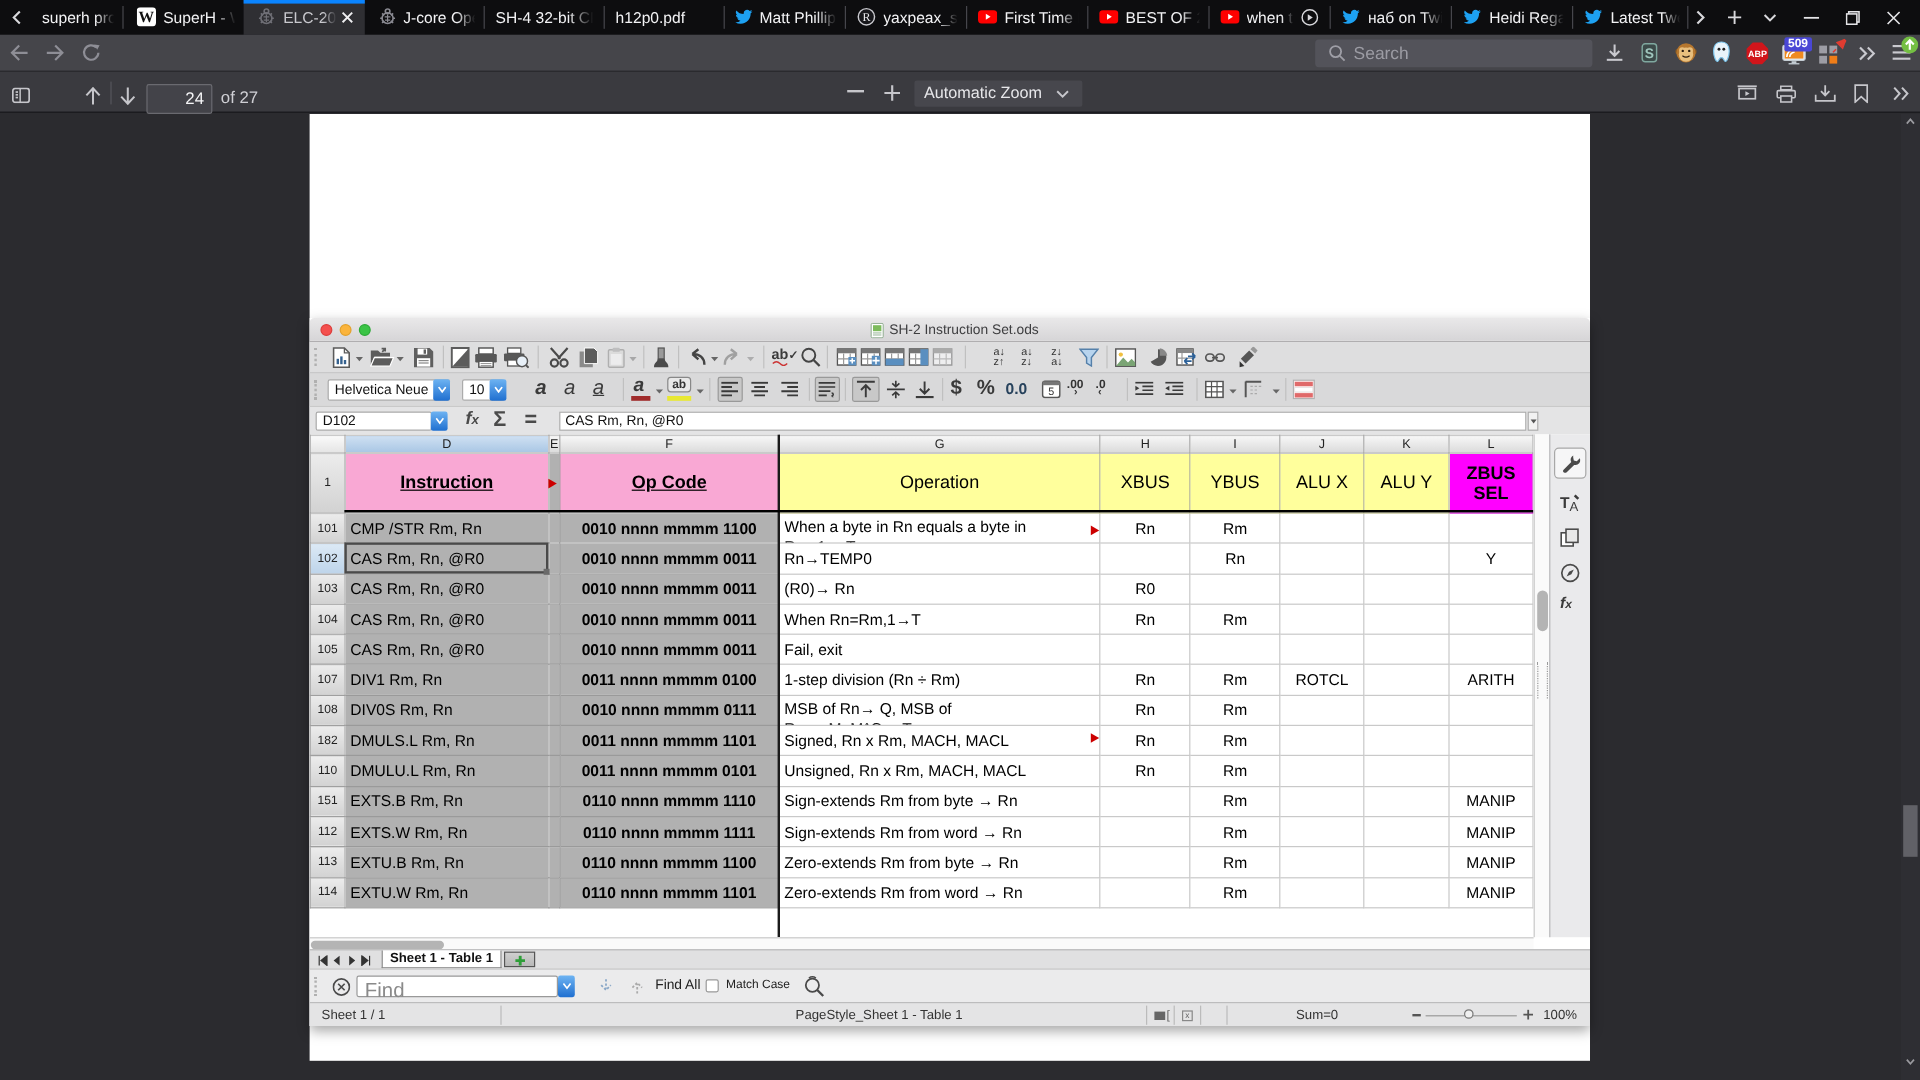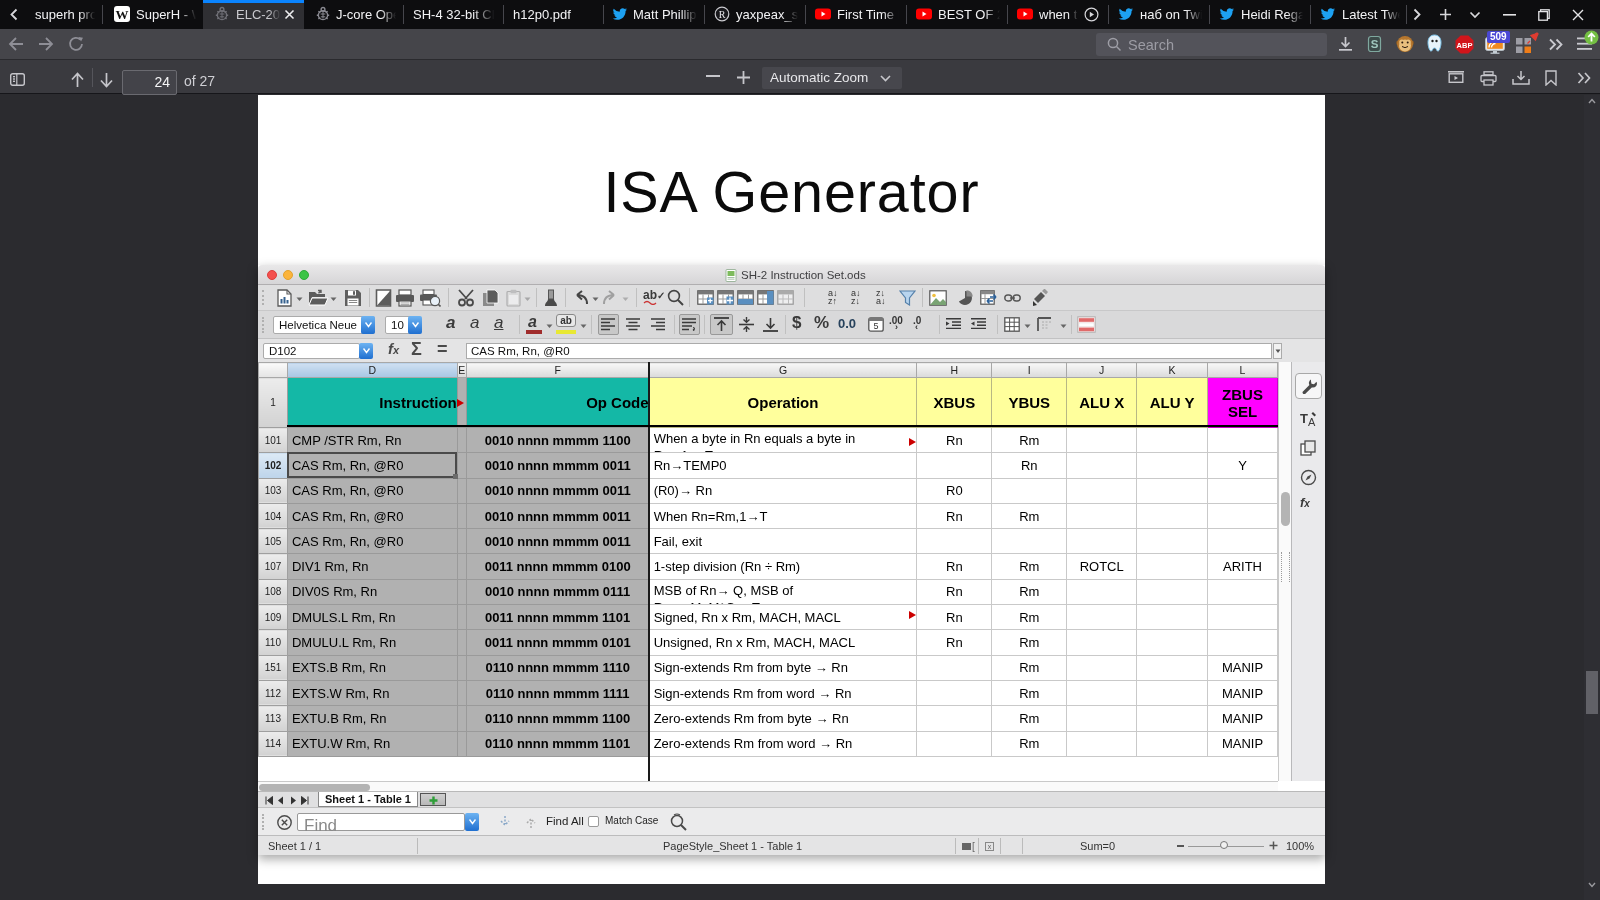--- a/index.html
+++ b/index.html
@@ -51,23 +51,23 @@
 table { border-collapse:collapse; table-layout:fixed; }
 td { overflow:hidden; white-space:nowrap; font-size:13px; color:#000; vertical-align:middle; }
 td.rh { background:linear-gradient(#ececec,#d2d2d2); border:1px solid #9f9f9f;
   font-size:10px; text-align:center; color:#222; }
 td.ch { background:linear-gradient(#f7f7f7,#dadada); border:1px solid #a8a8a8;
   font-size:10.5px; text-align:center; color:#222; height:15px; }
 td.grey { background:#b1b1b1; border:1px solid #9a9a9a; padding-left:4px; }
 td.greyc { background:#b1b1b1; border:1px solid #9a9a9a; text-align:center; font-weight:bold; }
 td.wht { background:#fff; border:1px solid #c9c9c9; padding-left:4px; }
 td.whtc { background:#fff; border:1px solid #c9c9c9; text-align:center; }
-td.yel { background:#ffff9c; border:1px solid #b8b884; text-align:center; font-weight:bold; font-size:15px; }
+td.yel { background:#ffff9c; border:1px solid #b8b884; text-align:center; font-weight:normal; font-size:15px; }
 td.mag { background:#ff00ff; border:1px solid #cc00cc; text-align:center; font-weight:bold; font-size:15px; line-height:17px;}
-td.hdrg { background:#14b8a6; border:1px solid #9a9a9a; text-align:right; font-weight:bold; font-size:15px; }
+td.hdrg { background:#f9a8d4; border:1px solid #9a9a9a; text-align:center; font-weight:bold; font-size:15px;text-decoration:underline; }
 
 
 #vscroll { position:absolute; left:1020px; top:97px; width:13px; height:419px; background:#fafafa; border-left:1px solid #c9c9c9; }
 #hscroll { position:absolute; left:0; top:516px; width:1020px; height:10px; background:#fafafa; border-top:1px solid #c9c9c9; }
 #sidebar { position:absolute; left:1033px; top:97px; width:34px; height:419px; background:#eaeaec; border-left:1px solid #b9b9bb; }
 
 #sheettabs { position:absolute; left:0; top:526px; width:1067px; height:16px; background:#e0e0e1; border-top:1px solid #b9b9b9; }
 #findbar { position:absolute; left:0; top:542px; width:1067px; height:28px; background:#ebebec; border-top:1px solid #c2c2c2; }
 #statusbar { position:absolute; left:0; top:570px; width:1067px; height:20px; background:#e4e4e5; border-top:1px solid #bcbcbd; }
 
@@ -334,21 +334,20 @@
       </svg>
   <svg class="abs" style="left:1545px;top:10px" width="12" height="16" viewBox="0 0 12 16">
         <path d="M1 1 H11 V15 L6 10.5 L1 15 Z" fill="none" stroke="#c6c6cb" stroke-width="1.4"></path>
       </svg>
   <svg class="abs" style="left:1577px;top:12px" width="15" height="12" viewBox="0 0 15 12">
         <path d="M1.5 1 L6 6 L1.5 11 M8 1 L12.5 6 L8 11" stroke="#c6c6cb" stroke-width="1.7" fill="none"></path>
       </svg>
 </div>
 
 <div id="page">
-  <div id="title">ISA Generator</div>
   <div id="mac">
     <div id="mtitle">
       <div class="tl" style="left:9px;background:#f4504e;border:1px solid #dd3e3c"></div>
       <div class="tl" style="left:25px;background:#fbb43c;border:1px solid #e3a12c"></div>
       <div class="tl" style="left:41px;background:#3bc446;border:1px solid #2daa38"></div>
       <svg class="abs" style="left:467px;top:4px" width="12" height="13" viewBox="0 0 12 13">
             <rect x="1" y="0.5" width="10" height="12" rx="1" fill="#fff" stroke="#8aa88a" stroke-width="0.8"></rect>
             <rect x="2.5" y="2" width="7" height="5" fill="#7dbb5c"></rect>
             <rect x="2.5" y="8" width="7" height="0.9" fill="#9db99d"></rect>
             <rect x="2.5" y="9.7" width="7" height="0.9" fill="#9db99d"></rect>
@@ -689,21 +688,21 @@
                 <td class="wht">
                   <div style="line-height:17px;height:24px;padding-top:2px;overflow:hidden">When a byte in Rn equals a byte in<br>Rm, 1 →T</div>
                 </td>
                 <td class="whtc">Rn</td>
                 <td class="whtc">Rm</td>
                 <td class="whtc"></td>
                 <td class="whtc"></td>
                 <td class="whtc"></td>
               </tr>
         <tr style="height:25.3px">
-                <td class="rh" style="background:linear-gradient(#dce9f5,#bdd4ea);font-weight:bold">102</td>
+                <td class="rh" style="background:linear-gradient(#dce9f5,#bdd4ea);font-weight:normal">102</td>
                 <td class="grey">CAS Rm, Rn, @R0</td>
                 <td class="grey"></td>
                 <td class="greyc">0010 nnnn mmmm 0011</td>
                 <td class="wht">Rn→TEMP0</td>
                 <td class="whtc"></td>
                 <td class="whtc">Rn</td>
                 <td class="whtc"></td>
                 <td class="whtc"></td>
                 <td class="whtc">Y</td>
               </tr>
@@ -763,21 +762,21 @@
                 <td class="wht">
                   <div style="line-height:17px;height:24px;padding-top:2px;overflow:hidden">MSB of Rn→ Q, MSB of<br>Rm→ M, M^Q→ T</div>
                 </td>
                 <td class="whtc">Rn</td>
                 <td class="whtc">Rm</td>
                 <td class="whtc"></td>
                 <td class="whtc"></td>
                 <td class="whtc"></td>
               </tr>
         <tr style="height:25.3px">
-                <td class="rh">109</td>
+                <td class="rh">182</td>
                 <td class="grey">DMULS.L Rm, Rn</td>
                 <td class="grey"></td>
                 <td class="greyc">0011 nnnn mmmm 1101</td>
                 <td class="wht">Signed, Rn x Rm, MACH, MACL</td>
                 <td class="whtc">Rn</td>
                 <td class="whtc">Rm</td>
                 <td class="whtc"></td>
                 <td class="whtc"></td>
                 <td class="whtc"></td>
               </tr>

